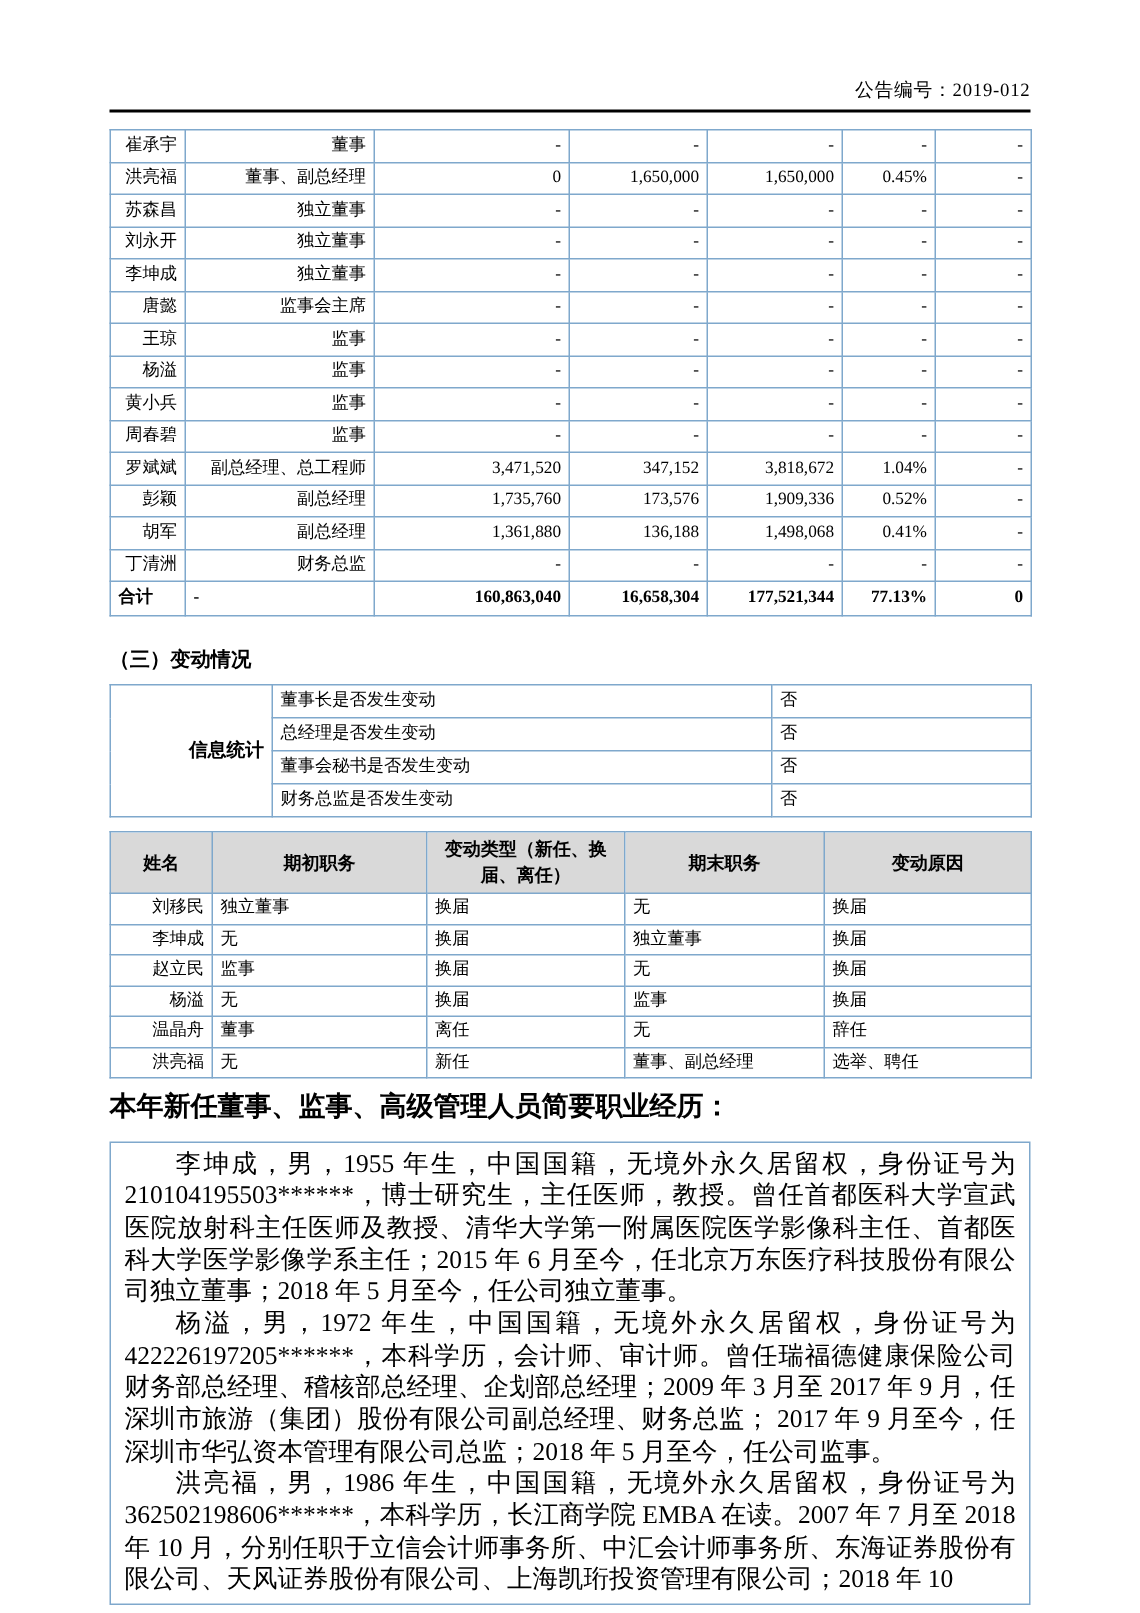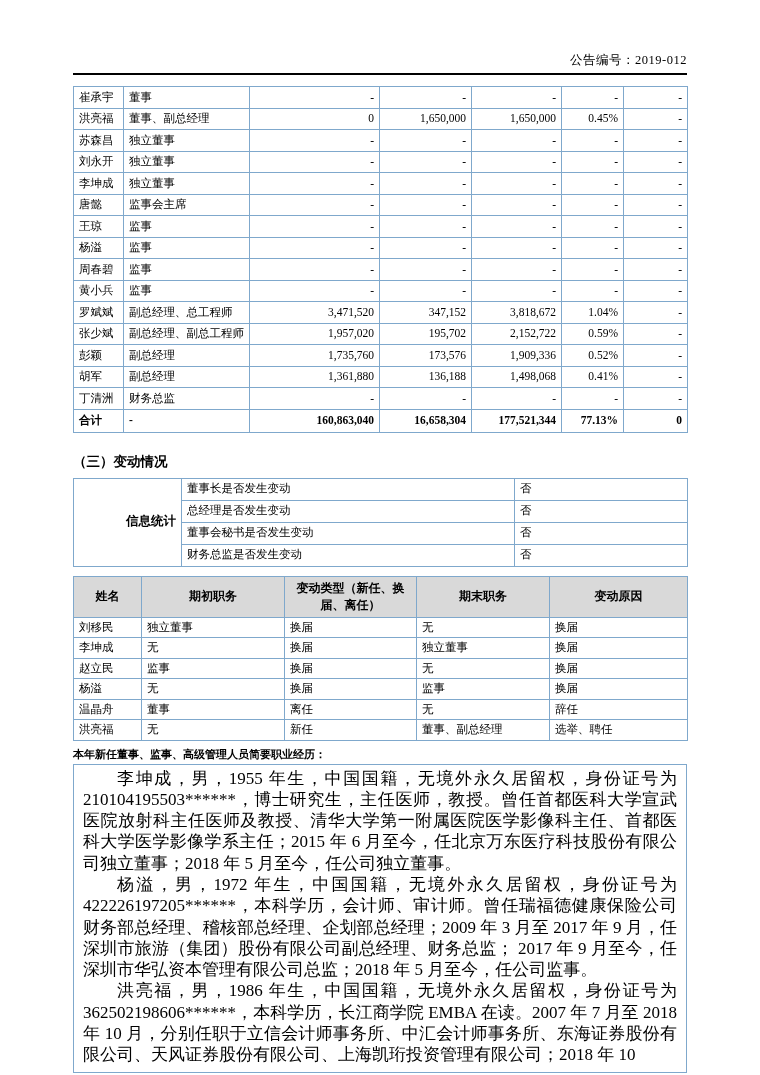--- a/index.html
+++ b/index.html
@@ -11,39 +11,39 @@
   .page { position:relative; width:760px; height:1075px; background:#fff; }
   .content { margin:0 73px; width:614px; }
 
   
   .doc-header { padding-top:52px; text-align:right; font-size:12.5px; letter-spacing:0.5px; }
   .header-rule { border:0; border-top:2.5px solid #000; margin:4px 0 0 0; }
 
   
   table { border-collapse:collapse; table-layout:fixed; width:614px; font-size:11.5px; }
   td, th { border:1px solid #7fa8cc; padding:2px 5px; line-height:15.5px; overflow:hidden; white-space:nowrap; }
-  .tl { text-align:left; }
+  .tl { text-align:right; }
   .tc { text-align:left; }
   .num { text-align:right; }
 
   .table1 { margin-top:11px; }
   .table1 td { height:16.5px; }
   .total-row td { font-weight:bold; height:18px; }
 
   .section-title { font-weight:bold; font-size:13.5px; margin:20px 0 7px 0; }
 
   .info-table td { height:17px; }
   .info-label { font-weight:bold; text-align:right; font-size:12.5px; }
 
   .change-table { margin-top:9px; }
   .change-table th { background:#d9d9d9; font-size:12px; font-weight:bold; text-align:center;
                      white-space:normal; line-height:17px; padding:3px 4px; }
   .change-table td { height:15.5px; }
 
-  .bio-heading { font-weight:bold; font-size:11px; margin:6px 0 2px 0; }
+  .bio-heading { font-weight:bold; font-size:18px; margin:6px 0 12px 0; }
   .bio-box { border:1px solid #7fa8cc; padding:3px 9px 6px 9px; }
   .bio-box p { margin:0; text-indent:2em; text-align:justify; font-size:17px; line-height:21.3px; }
 
   .page-footer { margin-top:14px; text-align:center; font-size:12px; font-weight:bold; }
 </style>
 </head>
 <body>
 
 <div class="page">
   <div class="content">
@@ -128,53 +128,44 @@
         <tr>
           <td class="tl">杨溢</td>
           <td class="tl">监事</td>
           <td class="num">-</td>
           <td class="num">-</td>
           <td class="num">-</td>
           <td class="num">-</td>
           <td class="num">-</td>
         </tr>
         <tr>
+          <td class="tl">黄小兵</td>
+          <td class="tl">监事</td>
+          <td class="num">-</td>
+          <td class="num">-</td>
+          <td class="num">-</td>
+          <td class="num">-</td>
+          <td class="num">-</td>
+        </tr>
+        <tr>
           <td class="tl">周春碧</td>
-          <td class="tl">监事</td>
-          <td class="num">-</td>
-          <td class="num">-</td>
-          <td class="num">-</td>
-          <td class="num">-</td>
-          <td class="num">-</td>
-        </tr>
-        <tr>
-          <td class="tl">黄小兵</td>
           <td class="tl">监事</td>
           <td class="num">-</td>
           <td class="num">-</td>
           <td class="num">-</td>
           <td class="num">-</td>
           <td class="num">-</td>
         </tr>
         <tr>
           <td class="tl">罗斌斌</td>
           <td class="tl">副总经理、总工程师</td>
           <td class="num">3,471,520</td>
           <td class="num">347,152</td>
           <td class="num">3,818,672</td>
           <td class="num">1.04%</td>
-          <td class="num">-</td>
-        </tr>
-        <tr>
-          <td class="tl">张少斌</td>
-          <td class="tl">副总经理、副总工程师</td>
-          <td class="num">1,957,020</td>
-          <td class="num">195,702</td>
-          <td class="num">2,152,722</td>
-          <td class="num">0.59%</td>
           <td class="num">-</td>
         </tr>
         <tr>
           <td class="tl">彭颖</td>
           <td class="tl">副总经理</td>
           <td class="num">1,735,760</td>
           <td class="num">173,576</td>
           <td class="num">1,909,336</td>
           <td class="num">0.52%</td>
           <td class="num">-</td>

